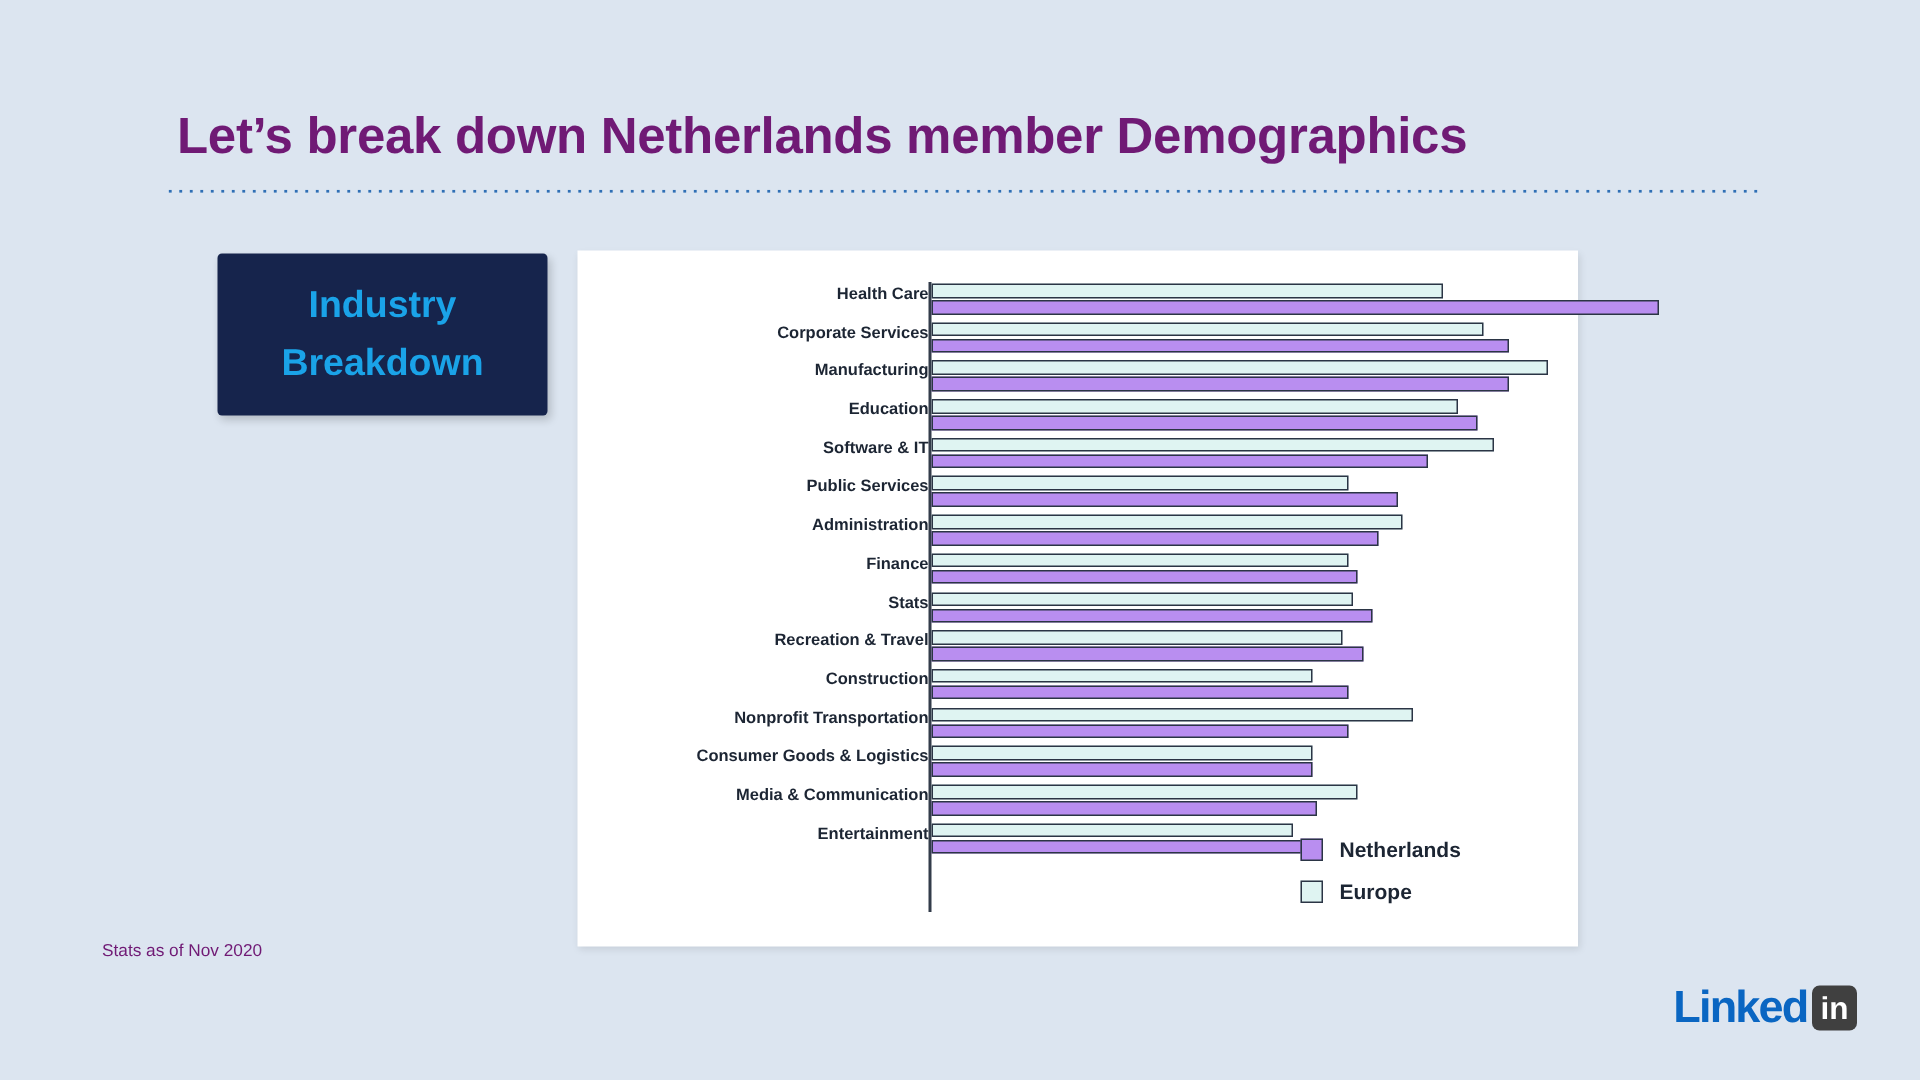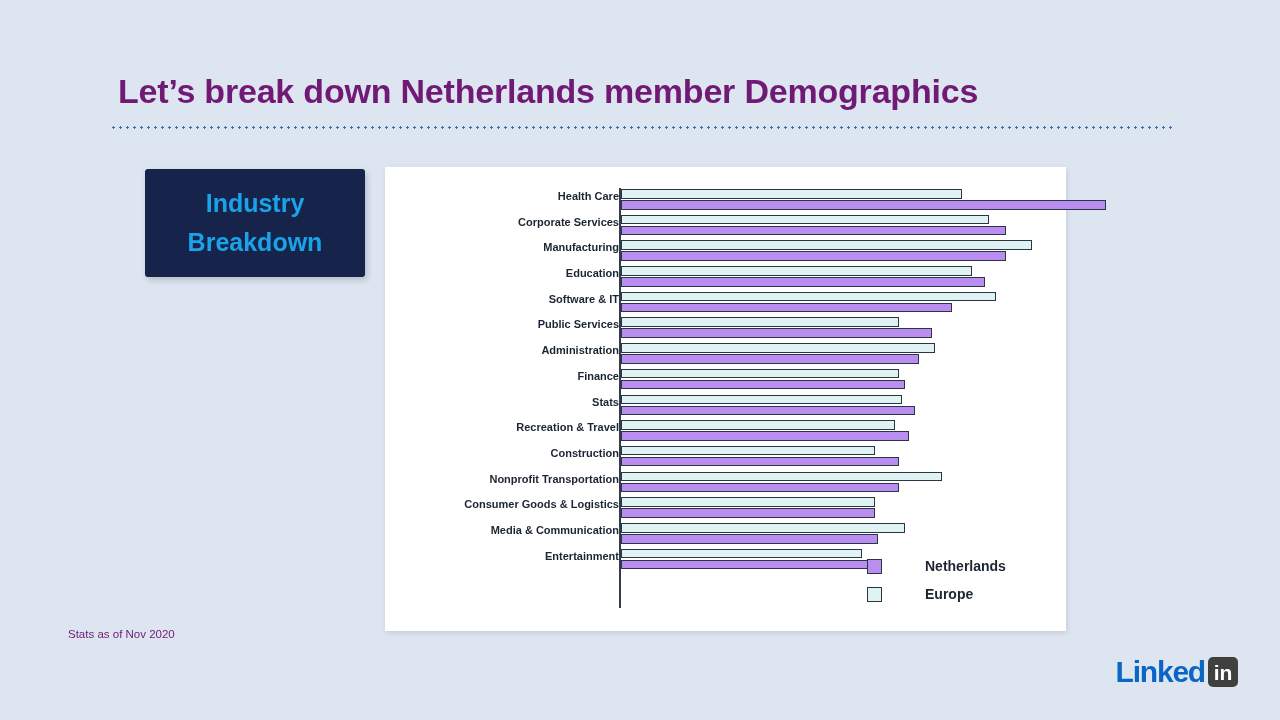--- a/index.html
+++ b/index.html
@@ -60,21 +60,20 @@
     text-align: center;
   }
   .chart-card {
     position: absolute;
     left: 385px;
     top: 167px;
     width: 667px;
     height: 464px;
     background: #ffffff;
     box-shadow: 1px 2px 5px rgba(0,0,0,0.10);
-    padding-left: 14px;
   }
   .chart-inner {
     position: absolute;
     inset: 0;
   }
   .axis-line {
     position: absolute;
     left: 234px;
     top: 21px;
     width: 2px;
@@ -118,21 +117,20 @@
   }
   .legend {
     position: absolute;
     left: 482px;
     top: 391px;
   }
   .legend-item {
     display: flex;
     align-items: center;
     margin-bottom: 12px;
-    gap: 32px;
   }
   .swatch {
     width: 15px;
     height: 15px;
     border: 1.5px solid #2b3545;
     margin-right: 11px;
     box-sizing: border-box;
   }
   .swatch.nl { background: #b98ef0; }
   .swatch.eu { background: #dff4f2; }

